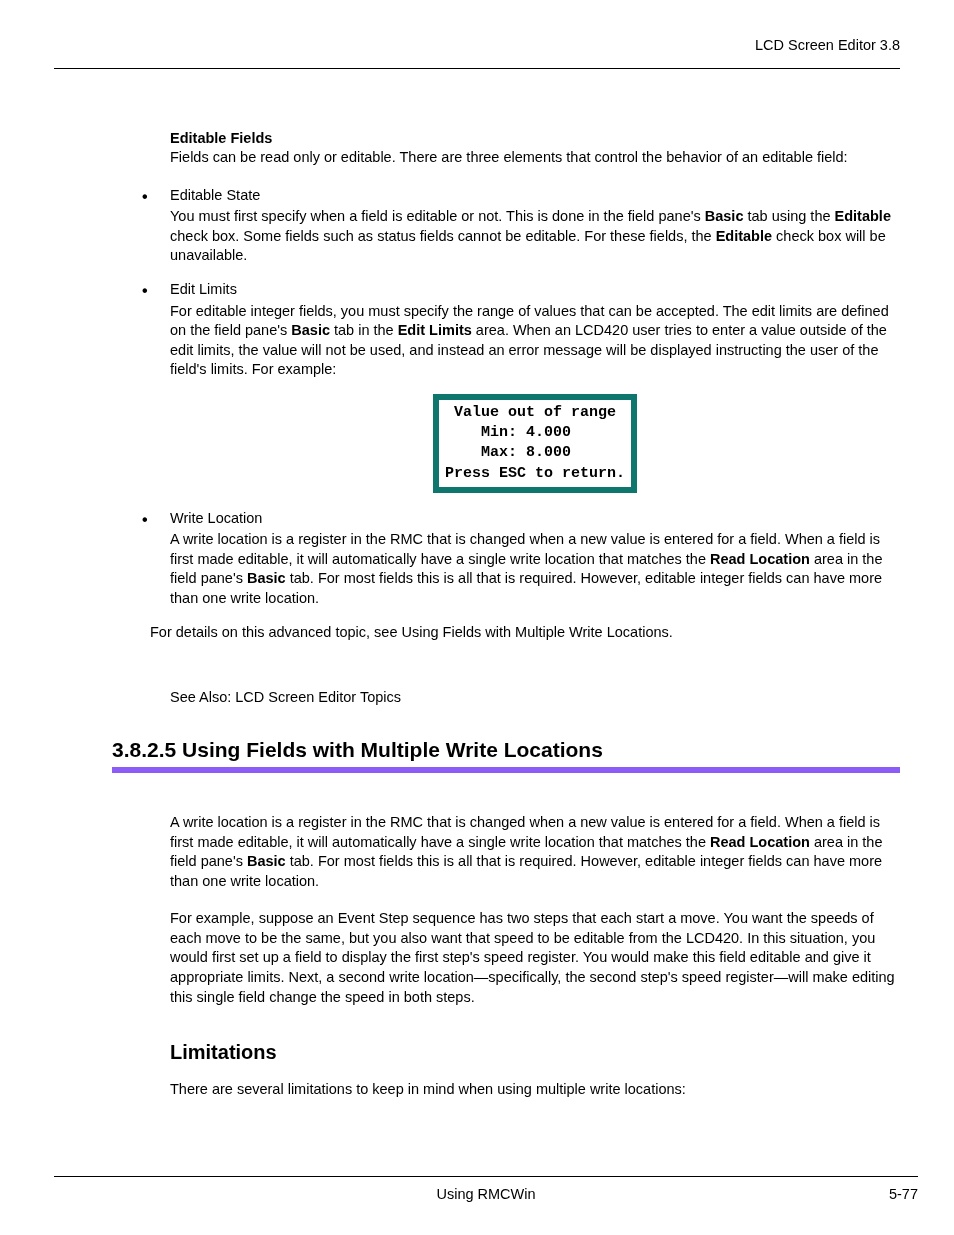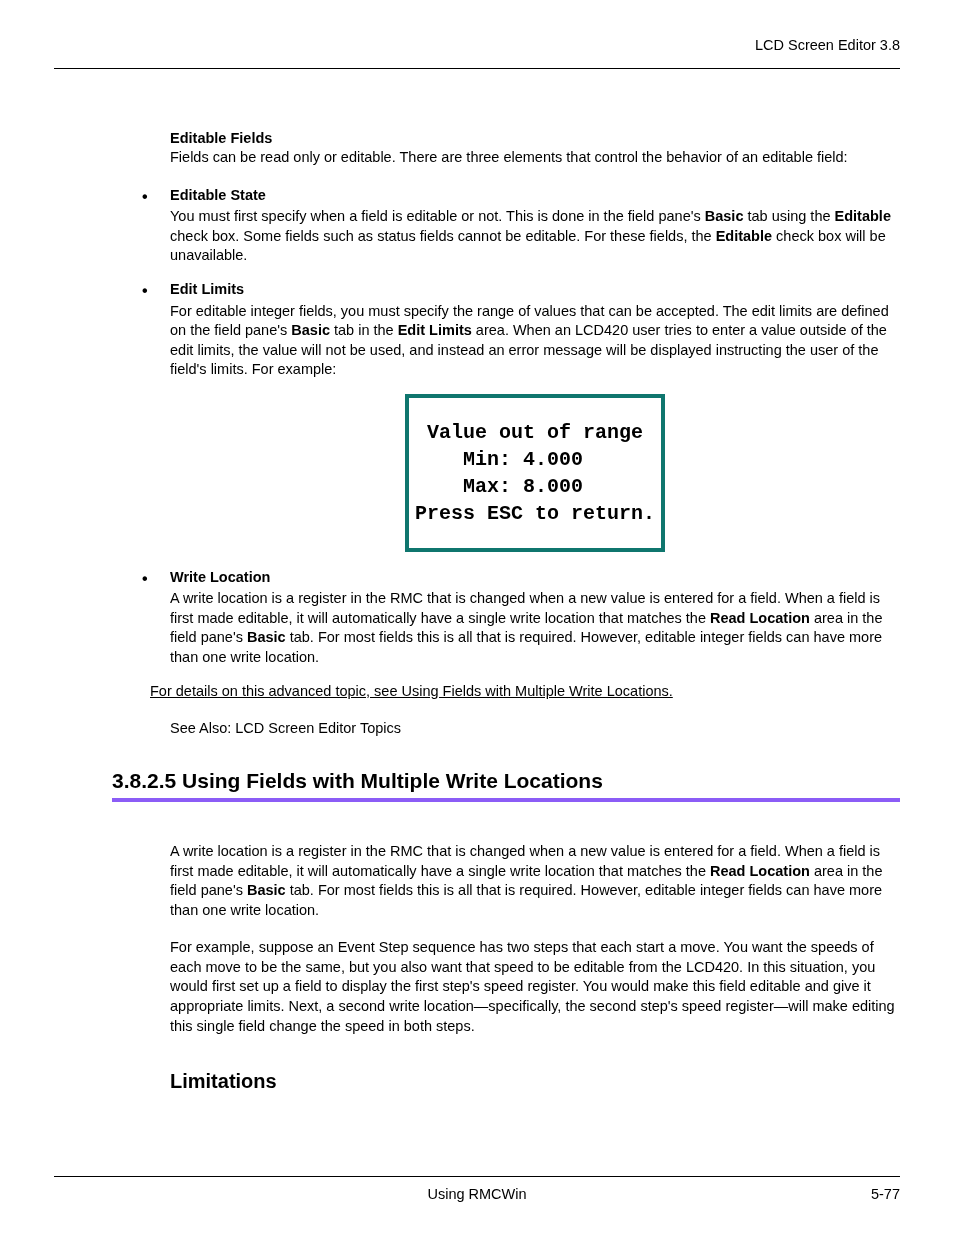--- a/index.html
+++ b/index.html
@@ -48,76 +48,75 @@
   }
   ul.bulleted > li::before {
     content: "•";
     position: absolute;
     left: -8px;
     top: 0;
     font-size: 16px;
     font-weight: bold;
   }
   .li-title {
-    font-weight: bold;
+    font-weight: normal;
     display: block;
     margin-bottom: 2px;
   }
   .li-body {
     display: block;
     margin-bottom: 14px;
   }
   .bold {
     font-weight: bold;
   }
   .lcd-wrap {
     display: flex;
     justify-content: center;
     margin: 12px 0 16px 0;
   }
   .lcd-box {
-    border: 4px solid #0f766e;
+    border: 6px solid #0f766e;
     font-family: "Courier New", Courier, monospace;
-    font-size: 20px;
+    font-size: 15px;
     font-weight: bold;
     line-height: 1.35;
-    padding: 21px 6px;
+    padding: 3px 6px;
     white-space: pre;
   }
   .details-line {
     padding-left: 38px;
-    margin-bottom: 18px;
-    text-decoration: underline;
+    margin-bottom: 46px;
   }
   .see-also {
     padding-left: 58px;
     margin-bottom: 28px;
   }
   .h2 {
     font-family: Arial, sans-serif;
     font-size: 21px;
     font-weight: bold;
-    border-bottom: 4px solid #8b5cf6;
+    border-bottom: 6px solid #8b5cf6;
     padding-bottom: 3px;
     margin-bottom: 40px;
     padding-left: 0px;
   }
   .h3-sub {
     font-family: Arial, sans-serif;
     font-size: 20px;
     font-weight: bold;
     padding-left: 58px;
     margin-top: 32px;
     margin-bottom: 14px;
   }
   .footer {
     position: absolute;
     bottom: 30px;
     left: 54px;
-    right: 54px;
+    right: 36px;
     border-top: 1.5px solid #000;
     padding-top: 8px;
     display: flex;
     justify-content: space-between;
     font-size: 14.5px;
   }
   .footer-center {
     position: absolute;
     left: 50%;
     transform: translateX(-50%);
@@ -169,20 +168,21 @@
   <div class="h2">3.8.2.5  Using Fields with Multiple Write Locations</div>
 
   <div class="body-text">
     <span>A write location is a register in the RMC that is changed when a new value is entered for a field. When a field is first made editable, it will automatically have a single write location that matches the </span><span class="bold">Read Location</span><span> area in the field pane's </span><span class="bold">Basic</span><span> tab. For most fields this is all that is required. However, editable integer fields can have more than one write location.</span>
   </div>
 
   <div class="body-text">For example, suppose an Event Step sequence has two steps that each start a move. You want the speeds of each move to be the same, but you also want that speed to be editable from the LCD420. In this situation, you would first set up a field to display the first step's speed register. You would make this field editable and give it appropriate limits. Next, a second write location—specifically, the second step's speed register—will make editing this single field change the speed in both steps.</div>
 
   <div class="h3-sub">Limitations</div>
 
+  <div class="body-text">There are several limitations to keep in mind when using multiple write locations:</div>
 
 
 </div>
 
 <div class="footer">
   <span></span>
   <span class="footer-center">Using RMCWin</span>
   <span>5-77</span>
 </div>
 

